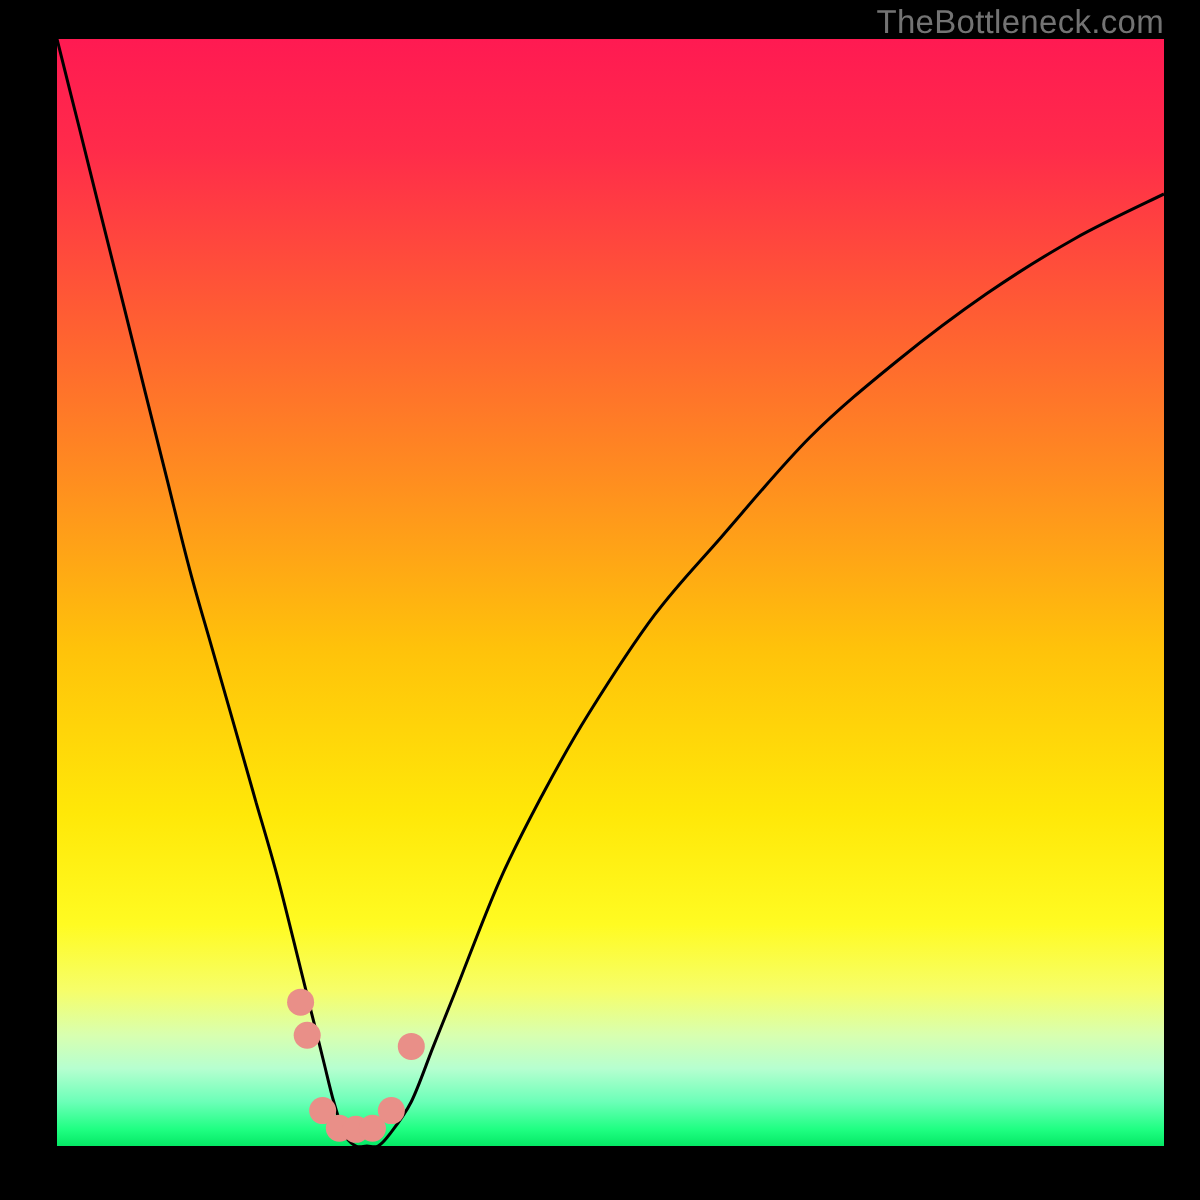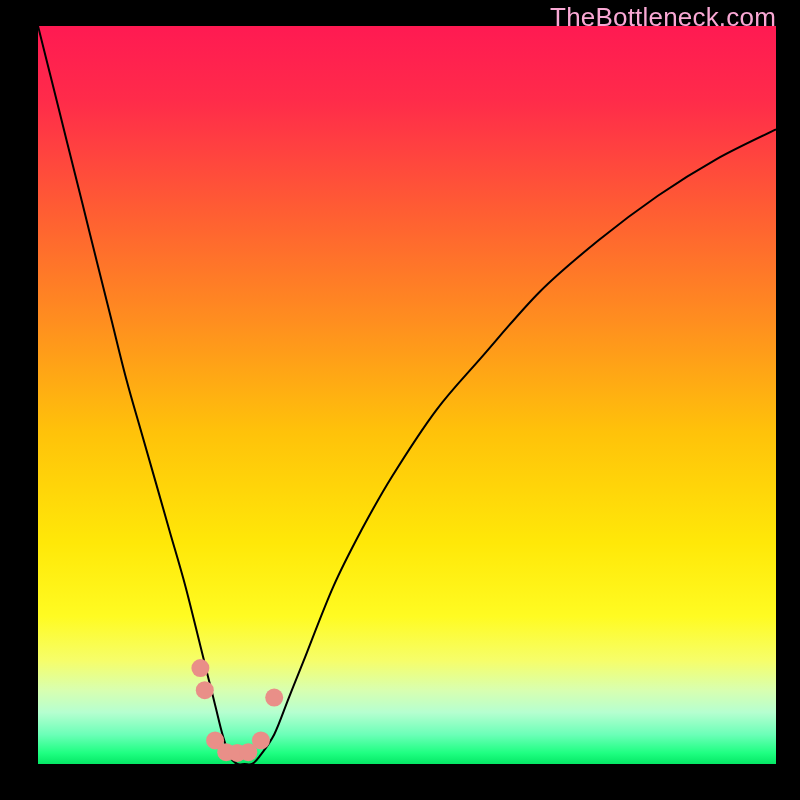--- a/index.html
+++ b/index.html
@@ -38,22 +38,22 @@
     left: 0;
     top: 0;
     width: 100%;
     height: 100%;
   }
   .watermark {
     position: absolute;
     top: 2px;
     right: 24px;
     font-family: Arial, Helvetica, sans-serif;
-    font-size: 26px;
-    color: #f9a8d4;
+    font-size: 22px;
+    color: #737373;
     letter-spacing: 0.2px;
     font-weight: 500;
   }
 </style>
 </head>
 <body>
 
 <div class="frame">
   <div class="watermark">TheBottleneck.com</div>
   <div class="plot-area">

